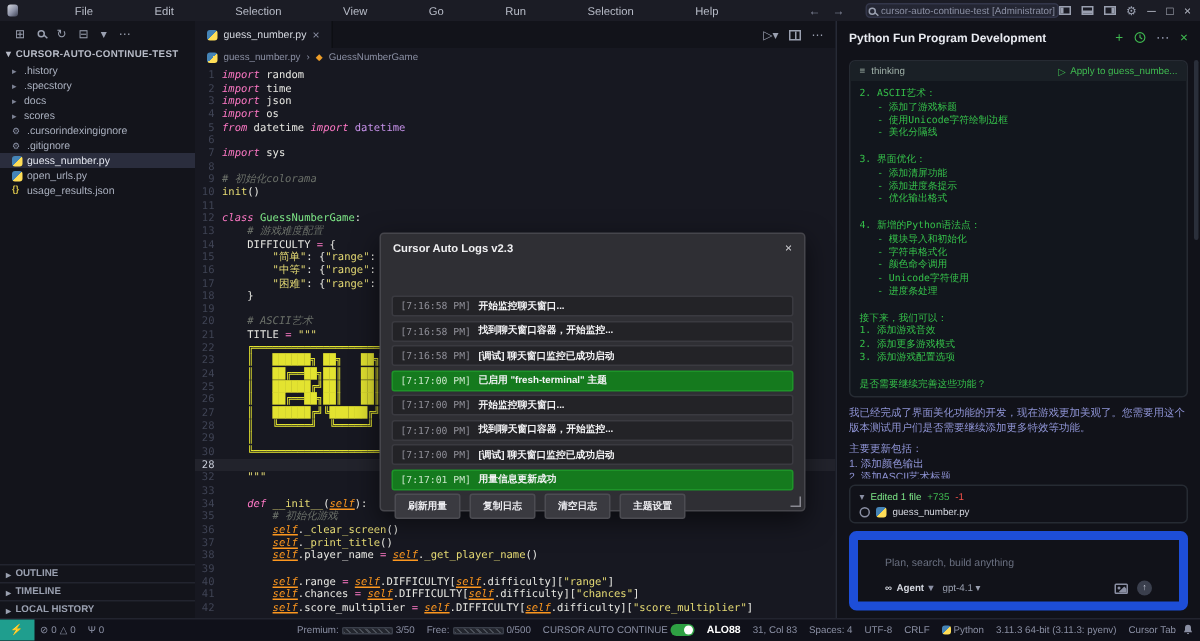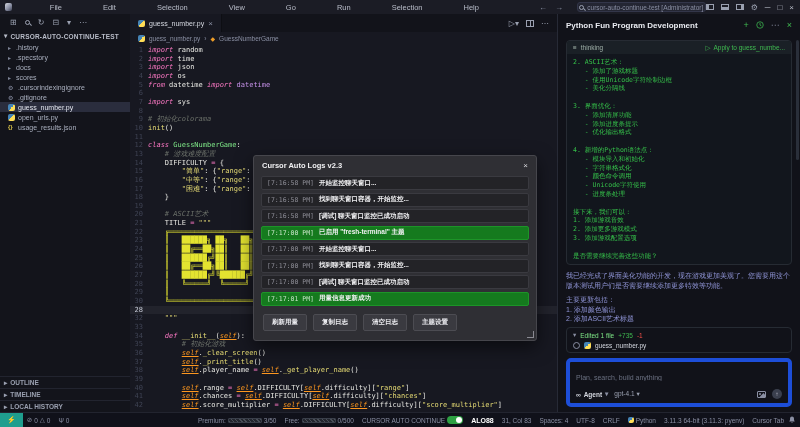--- a/index.html
+++ b/index.html
@@ -91,40 +91,40 @@
   .think-body { padding:4px 6px; font-family:"DejaVu Sans Mono", monospace; font-size:6.5px;
     line-height:8.8px; color:#35c04a; white-space:pre-wrap; }
   .msg { margin-top:6px; font-size:7px; line-height:9.5px; color:#8f94d6; }
   .msg-item { line-height:9.5px; }
   .chat-bottom { flex:0 0 auto; padding:4px 8px 5px 8px; }
   .edited-box { border:1px solid #262b33; border-radius:4px; padding:3px 6px; font-size:6.5px; }
   .edited-row { display:flex; gap:4px; align-items:center; color:#7ee787; }
   .edited-add { color:#3fb950; } .edited-del { color:#f85149; }
   .file-row { display:flex; gap:4px; align-items:center; margin-top:3px; color:#d5d8e0; }
   .restore-ic { width:7px; height:7px; border:1px solid #8a8fa3; border-radius:50%; position:relative; }
-  .input-box { margin-top:5px; border:4px solid #1d4ed8; border-radius:5px; padding:4px 6px; }
+  .input-box { margin-top:5px; border:6px solid #1d4ed8; border-radius:5px; padding:4px 18px; }
   .input-box input { width:100%; background:transparent; border:none; outline:none;
     color:#c6cad6; font-size:7px; font-family:"Liberation Sans", sans-serif; }
   .input-box input::placeholder { color:#6a7080; }
   .agent-row { display:flex; align-items:center; gap:6px; margin-top:5px; font-size:6.5px; color:#9aa0b0; }
   .agent-pill { display:flex; align-items:center; gap:3px; color:#d5d8e0; font-weight:bold; }
   .send-ic { width:10px; height:10px; background:#3a3f4d; border-radius:50%;
     display:flex; align-items:center; justify-content:center; color:#c6cad6; font-size:6px; }
   .img-ic { width:9px; height:7px; border:1px solid #8a8fa3; border-radius:1px; position:relative; overflow:hidden; }
   .img-ic::before { content:""; position:absolute; left:1px; top:1px; width:2px; height:2px; border-radius:50%; background:#8a8fa3; }
   .img-ic::after { content:""; position:absolute; right:-1px; bottom:-2px; width:5px; height:5px; background:#8a8fa3; transform:rotate(45deg); }
 
   
   .modal { position:absolute; left:253px; top:155px; width:284px; height:186px;
     background:#2f2f34; border:1px solid #46464c; border-radius:3px; z-index:50;
     box-shadow:0 6px 18px rgba(0,0,0,.55); display:flex; flex-direction:column; }
   .modal-head { height:18px; display:flex; align-items:center; padding:0 8px; flex:0 0 auto; }
   .modal-title { font-size:7.5px; font-weight:bold; color:#f0f0f2; }
   .modal-close { margin-left:auto; color:#d8d8dc; font-size:8px; }
-  .logs { padding:2px 7px 0 7px; }
+  .logs { padding:2px 7px 0 7px;margin-top:21px; }
   .log-row { display:flex; gap:5px; align-items:center; background:#232327; border:1px solid #3a3a40;
     border-radius:2px; padding:1.5px 5px; margin-bottom:2.5px; font-size:6.5px; }
   .log-row.hl { background:#157a1e; border-color:#1d9428; }
   .log-time { color:#8f8f98; font-family:"DejaVu Sans Mono", monospace; }
   .log-row.hl .log-time { color:#c9e6c9; }
   .log-text { color:#f2f2f4; font-weight:bold; }
   .modal-btns { margin-top:auto; display:flex; gap:6px; padding:0 9px 9px 9px; }
   .modal-btn { background:#3a3a40; border:1px solid #4c4c52; border-radius:2px;
     color:#ececf0; font-size:6.5px; padding:3px 8px; font-weight:bold; }
   .resize-grip { position:absolute; right:2px; bottom:2px; width:7px; height:7px;

